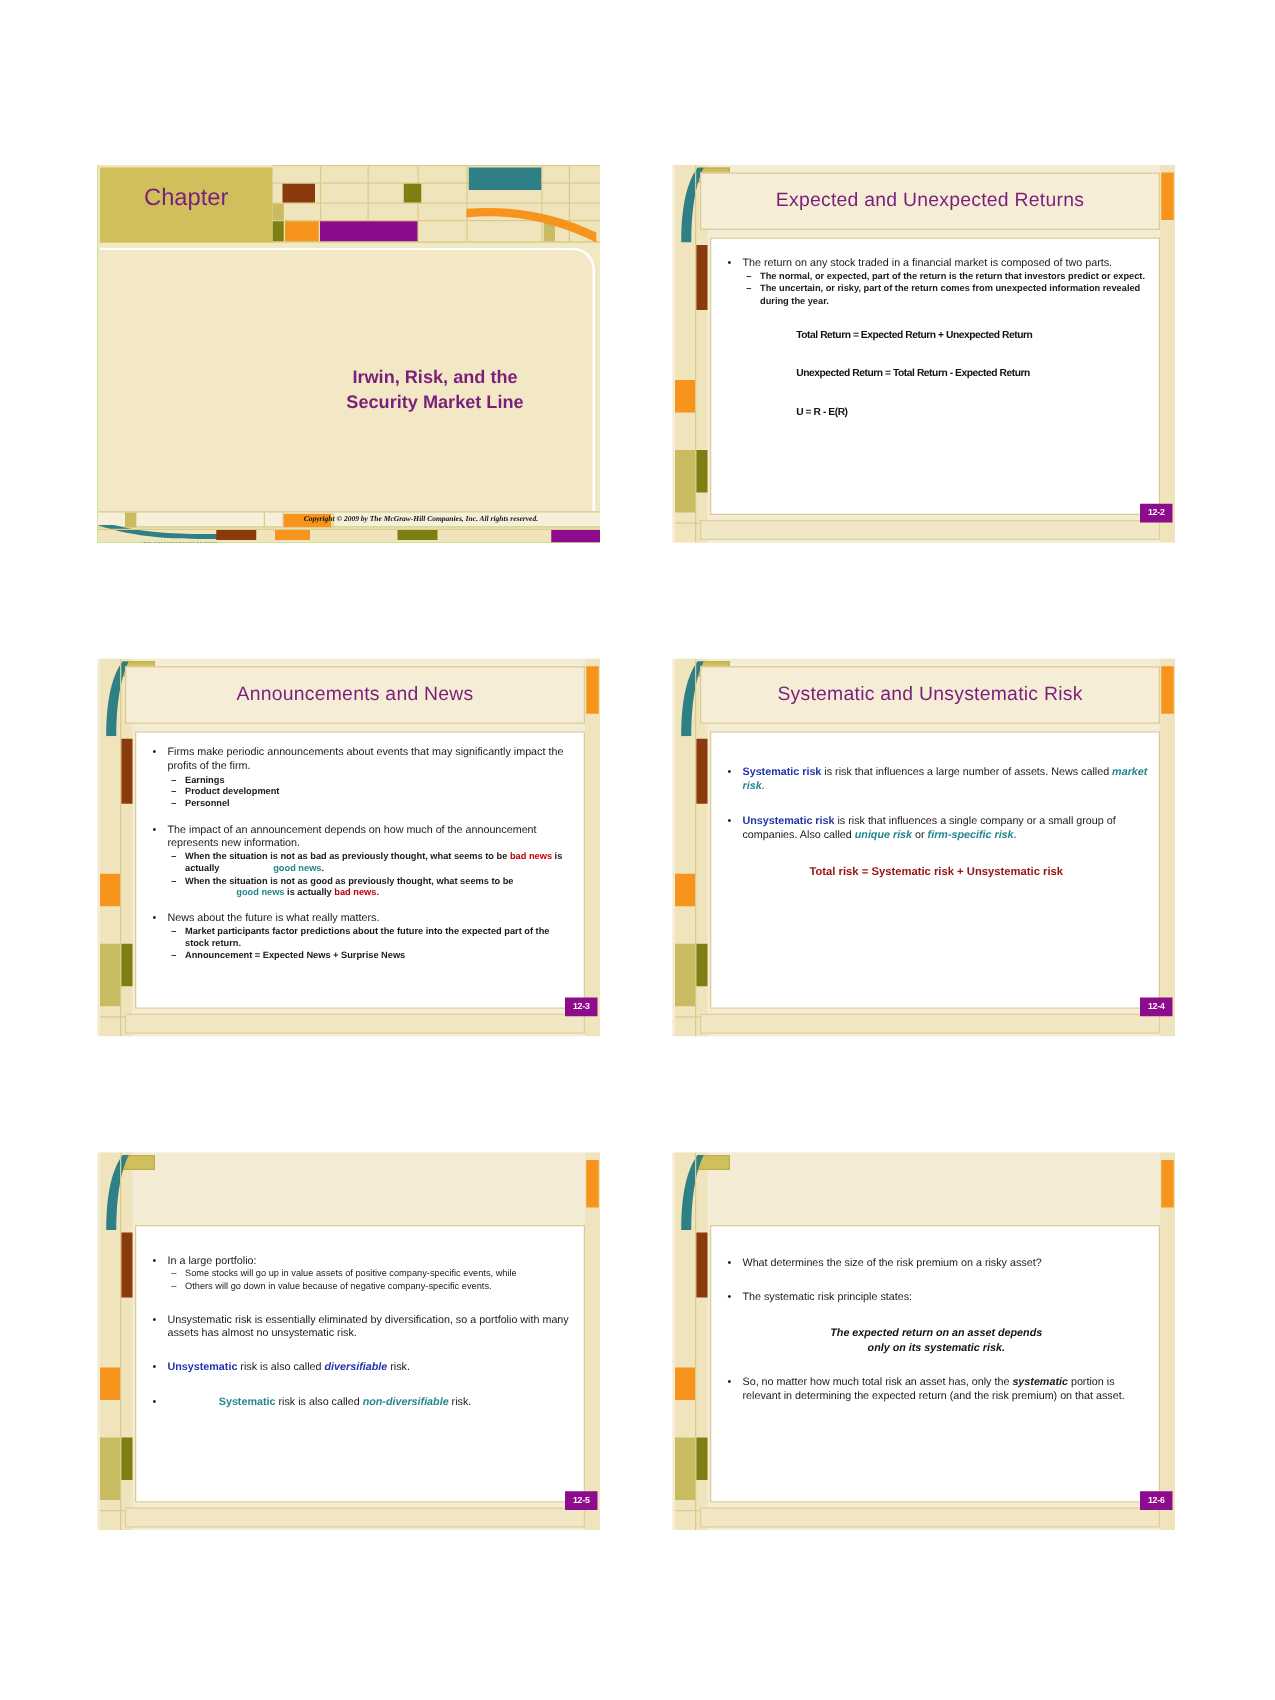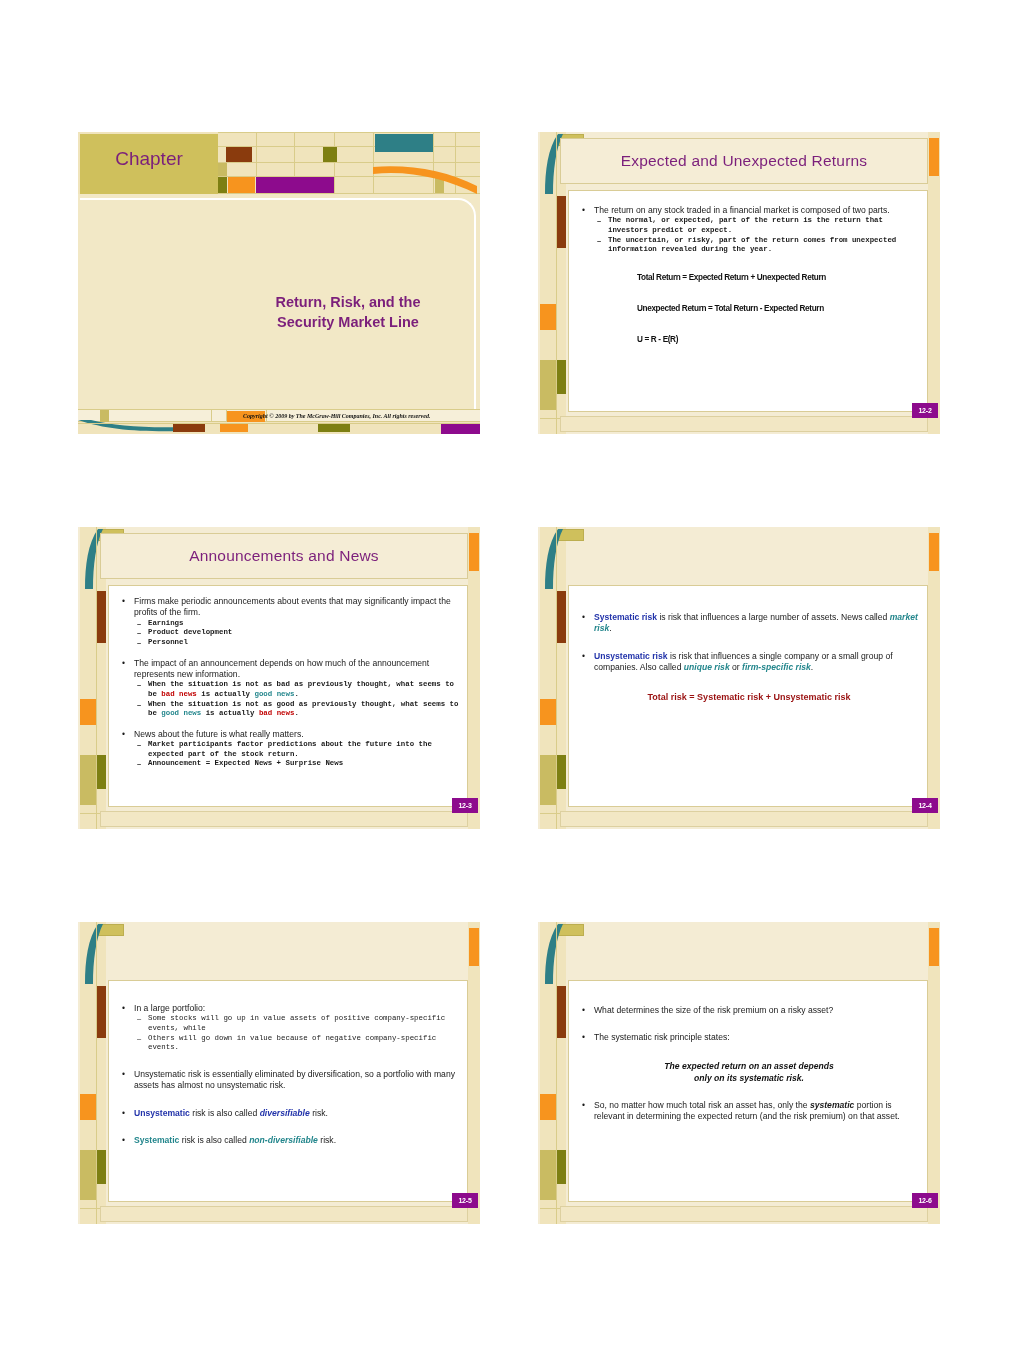--- a/index.html
+++ b/index.html
@@ -43,27 +43,27 @@
       font-size:7px;font-weight:bold;display:flex;align-items:center;justify-content:center;letter-spacing:-.2px;}
   .bottom-band{position:absolute;left:22px;right:12px;bottom:2px;height:16px;background:#f2e7c4;border:1px solid #ddd0a0;box-sizing:border-box;}
 
   
   .bullets{position:absolute;left:10px;top:8px;right:8px;bottom:4px;}
   .b1{display:flex;font-size:8.6px;line-height:11.4px;color:#1a1a1a;margin:0 0 0 0;}
   .b1 > .mk{width:12px;flex:0 0 12px;text-align:left;padding-left:3px;}
   .b1 > .tx{flex:1;}
   .b2{display:flex;font-size:7.4px;line-height:9.6px;color:#1a1a1a;font-weight:bold;margin-left:18px;}
   .b2 > .mk{width:11px;flex:0 0 11px;}
-  .b2 > .tx{flex:1;font-family:Liberation Mono, monospace;}
+  .b2 > .tx{flex:1;}
   .b2.plain{font-weight:normal;}
   .sp{height:10px;}
 
   .blue{color:#2233aa;font-weight:bold;}
   .teal{color:#23868c;font-weight:bold;font-style:italic;}
-  .tealp{color:#23868c;font-weight:bold;font-style:normal;}
+  .tealp{color:#23868c;font-weight:bold;font-style:normal;margin-left:41px;}
   .red{color:#c00000;font-weight:bold;}
   .bi{font-weight:bold;font-style:italic;}
 
   .centerline{text-align:center;font-size:8.6px;line-height:12px;font-weight:bold;font-style:italic;color:#111;}
   .totalrisk{text-align:center;font-size:9px;font-weight:bold;color:#9a1111;margin-top:18px;}
 
   
   .eqn{font-size:8.2px;font-weight:bold;color:#111;letter-spacing:-.35px;padding-left:58px;}
 
   
@@ -123,21 +123,21 @@
       <svg class="mos" style="left:295px;top:30px;" width="107" height="33">
         <path d="M0,12 C35,8 72,16 104,32 L104,24 C74,9 38,2 0,5 Z" fill="#f7941e"></path>
       </svg>
     </div>
 
     <div class="ts-chapterbox">
       <span>Chapter</span>
     </div>
     <div class="ts-round"></div>
     <div class="ts-subtitle">
-      <div>Return, Risk, and the</div>
+      <div>Irwin, Risk, and the</div>
       <div>Security Market Line</div>
     </div>
 
     <div class="ts-footer">
       <div class="ts-fbar">
         <div class="mline" style="left:30px;top:0;width:1px;height:13px;"></div>
         <div class="mline" style="left:133px;top:0;width:1px;height:13px;"></div>
         <div class="mline" style="left:148px;top:0;width:1px;height:13px;"></div>
         <div class="mline" style="left:188px;top:0;width:1px;height:13px;"></div>
         <div class="mos" style="left:149px;top:1px;width:38px;height:11px;background:#f7941e;"></div>
@@ -303,20 +303,23 @@
       <div class="rb" style="top:200px;height:26px;background:#f0e4bc;"></div>
       <div class="rb" style="top:228px;height:50px;background:#c9bb62;"></div>
       <div class="rc" style="top:228px;height:34px;background:#7d7f12;"></div>
       <div class="mline" style="left:18px;top:0;width:1px;height:302px;"></div>
       <div class="mline" style="left:2px;top:286px;width:26px;height:1px;"></div>
     </div>
     <div class="right-edge"></div>
     <div class="orange-tab"></div>
     <div class="bottom-band"></div>
 
+    <div class="csl-titleband">
+      <div class="csl-title">Systematic and Unsystematic Risk</div>
+    </div>
 
     <div class="csl-body">
       <div class="bullets">
         <div style="height:18px;"></div>
         <div class="b1">
             <span class="mk">•</span>
             <span class="tx"><span class="blue">Systematic risk</span><span> is risk that influences a large number of assets.  News called </span><span class="teal">market risk</span><span>.</span></span>
           </div>
         <div style="height:16px;"></div>
         <div class="b1">

